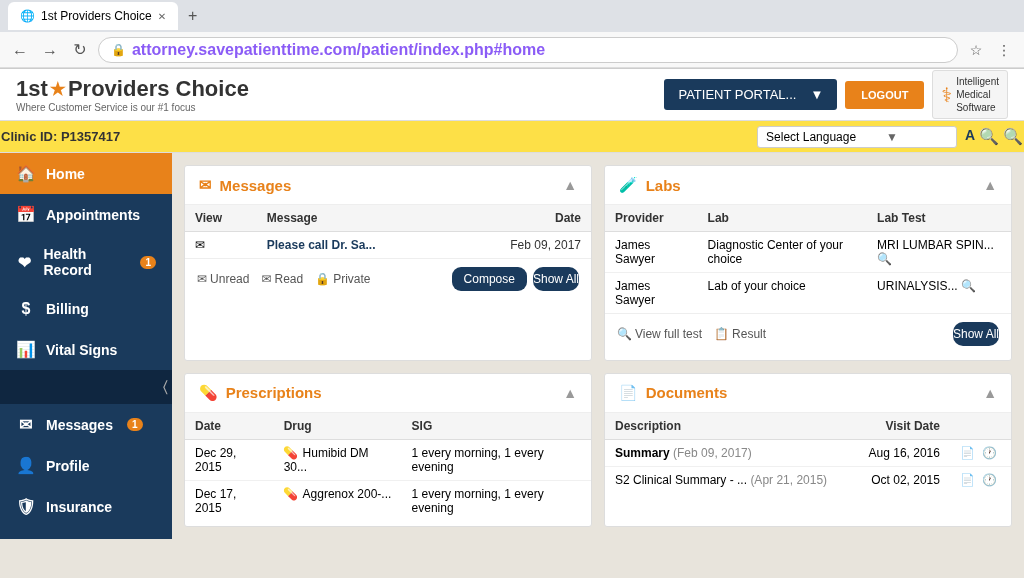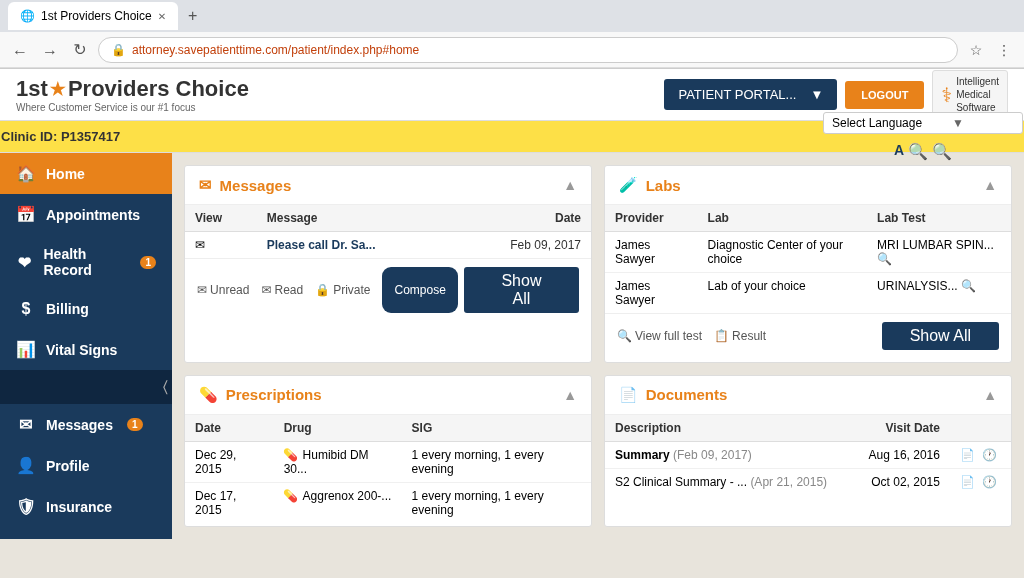--- a/index.html
+++ b/index.html
@@ -8,40 +8,40 @@
     
     .browser-chrome { background: #f0f0f0; border-bottom: 1px solid #ccc; }
     .tab-bar { display: flex; align-items: center; height: 32px; background: #dee1e6; padding: 0 8px; gap: 4px; }
     .tab { display: flex; align-items: center; background: #fff; border-radius: 6px 6px 0 0; padding: 0 12px; height: 28px; font-size: 12px; gap: 6px; min-width: 160px; }
     .tab-close { cursor: pointer; color: #666; font-size: 10px; }
     .new-tab { font-size: 16px; color: #555; cursor: pointer; padding: 0 6px; }
     .browser-controls { display: flex; align-items: center; height: 36px; padding: 0 8px; gap: 6px; background: #f8f8f8; border-bottom: 1px solid #ddd; }
     .nav-btn { width: 24px; height: 24px; border: none; background: none; cursor: pointer; font-size: 16px; color: #555; display: flex; align-items: center; justify-content: center; }
     .nav-btn:disabled { color: #bbb; }
     .address-bar { flex: 1; height: 26px; border: 1px solid #ccc; border-radius: 13px; padding: 0 12px; font-size: 12px; background: #fff; display: flex; align-items: center; gap: 6px; }
-    .address-text { font-size: 12px; color: #c2410c; }
+    .address-text { font-size: 16px; color: #8b5cf6; font-weight: bold; }
     .browser-actions { display: flex; gap: 4px; }
     .browser-action-btn { width: 24px; height: 24px; background: none; border: none; cursor: pointer; font-size: 14px; color: #555; display: flex; align-items: center; justify-content: center; }
 
     
     .app-header { background: #fff; border-bottom: 1px solid #ddd; height: 52px; display: flex; align-items: center; padding: 0 16px; justify-content: space-between; }
     .logo-area { display: flex; align-items: center; gap: 4px; }
     .logo-text { font-size: 22px; font-weight: bold; color: #333; display: flex; align-items: center; gap: 2px; }
     .logo-star { color: #e8821a; font-size: 18px; }
     .logo-sub { font-size: 10px; color: #666; display: block; }
     .header-right { display: flex; align-items: center; gap: 8px; }
     .patient-portal-btn { background: #1a3a5c; color: #fff; border: none; padding: 8px 14px; font-size: 13px; cursor: pointer; display: flex; align-items: center; gap: 14px; border-radius: 3px; }
     .logout-btn { background: #e8821a; color: #fff; border: none; padding: 8px 16px; font-size: 11px; cursor: pointer; border-radius: 3px; font-weight: bold; }
     .ims-logo { display: flex; align-items: center; gap: 4px; background: #f5f5f5; border: 1px solid #ddd; padding: 4px 8px; border-radius: 3px; }
     .ims-logo-text { font-size: 10px; color: #333; line-height: 1.3; }
 
     
     .clinic-bar { background: #fde047; border-bottom: 1px solid #ddd; height: 32px; display: flex; align-items: center; padding: 0 1px; justify-content: space-between; }
     .clinic-id { font-size: 13px; font-weight: bold; color: #333; }
-    .clinic-right { display: flex; align-items: center; gap: 8px; flex-direction: column; }
+    .clinic-right { display: flex; align-items: center; gap: 8px; }
     .lang-select { border: 1px solid #ccc; padding: 3px 8px; font-size: 12px; border-radius: 3px; display: flex; align-items: center; gap: 30px; background: #fff; width: 200px; cursor: pointer; }
     .lang-arrow { color: #666; }
     .accessibility-icons { display: flex; gap: 4px; }
     .acc-icon { font-size: 16px; color: #1a3a5c; cursor: pointer; }
 
     
     .main-layout { display: flex; height: calc(578px - 32px - 32px - 60px - 36px - 32px); }
 
     
     .sidebar { width: 172px; background: #1a3a5c; color: #fff; flex-shrink: 0; overflow-y: auto; }
@@ -66,21 +66,21 @@
     .card-table td { padding: 6px 10px; border-bottom: 1px solid #f0f0f0; vertical-align: top; }
     .card-table tr:last-child td { border-bottom: none; }
     .msg-link { color: #1a3a5c; font-weight: bold; cursor: pointer; text-decoration: none; }
     .msg-date { color: #333; }
 
     
     .card-footer { padding: 8px 12px; border-top: 1px solid #eee; display: flex; align-items: center; gap: 12px; }
     .footer-link { font-size: 12px; color: #555; display: flex; align-items: center; gap: 3px; cursor: pointer; }
     .footer-actions { margin-left: auto; display: flex; gap: 6px; }
     .btn-compose { background: #1a3a5c; color: #fff; border: none; padding: 5px 12px; font-size: 12px; cursor: pointer; border-radius: 9px; }
-    .btn-show-all { background: #1a3a5c; color: #fff; border: none; padding: 5px 28px; font-size: 16px; cursor: pointer; border-radius: 3px; }
+    .btn-show-all { background: #1a3a5c; color: #fff; border: none; padding: 5px 0; font-size: 12px; cursor: pointer; border-radius: 10px; }
 
     .search-icon-sm { color: #1a3a5c; cursor: pointer; font-size: 12px; }
     .labs-footer { padding: 8px 12px; border-top: 1px solid #eee; display: flex; align-items: center; justify-content: space-between; }
     .labs-footer-left { display: flex; gap: 12px; }
 
     .drug-icon { color: #888; margin-right: 4px; }
 
     .table-wrapper { overflow-x: auto; }
   </style>
 </head>

